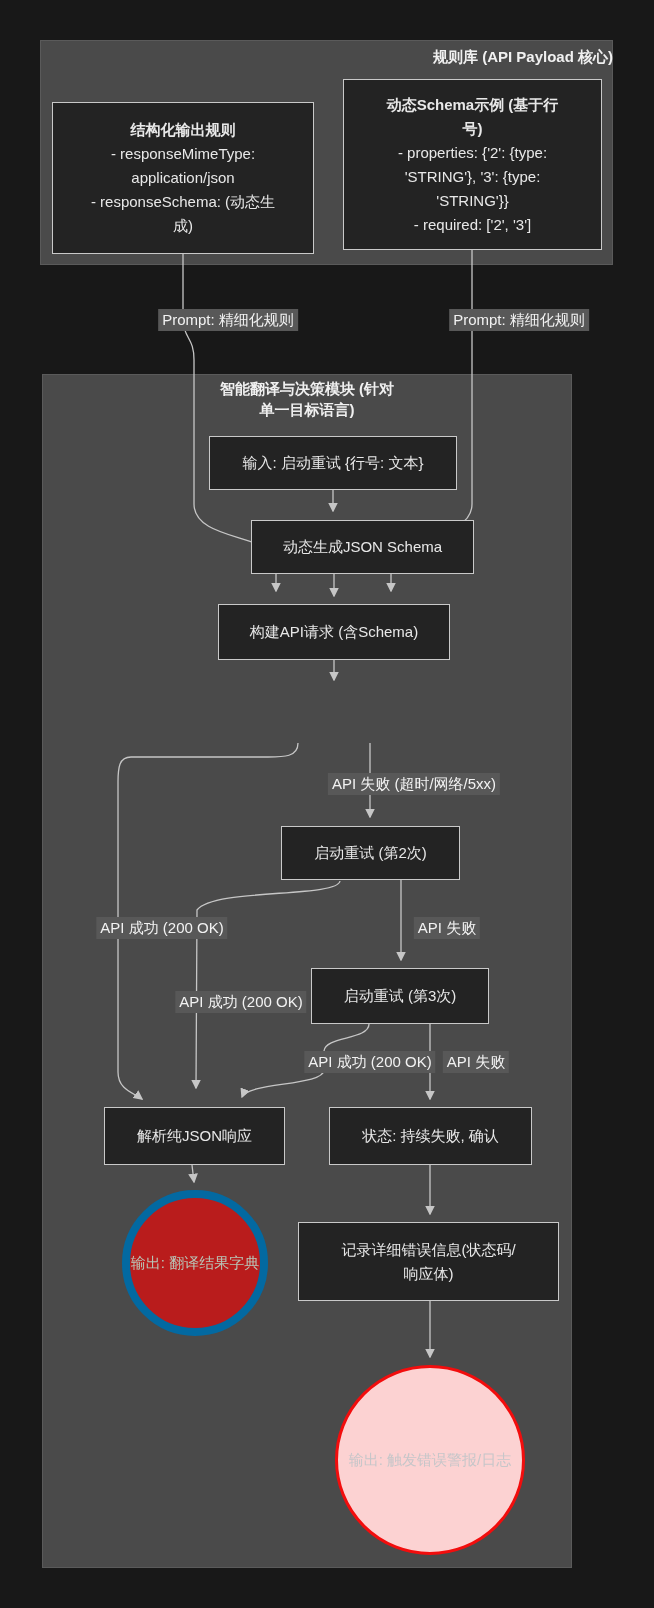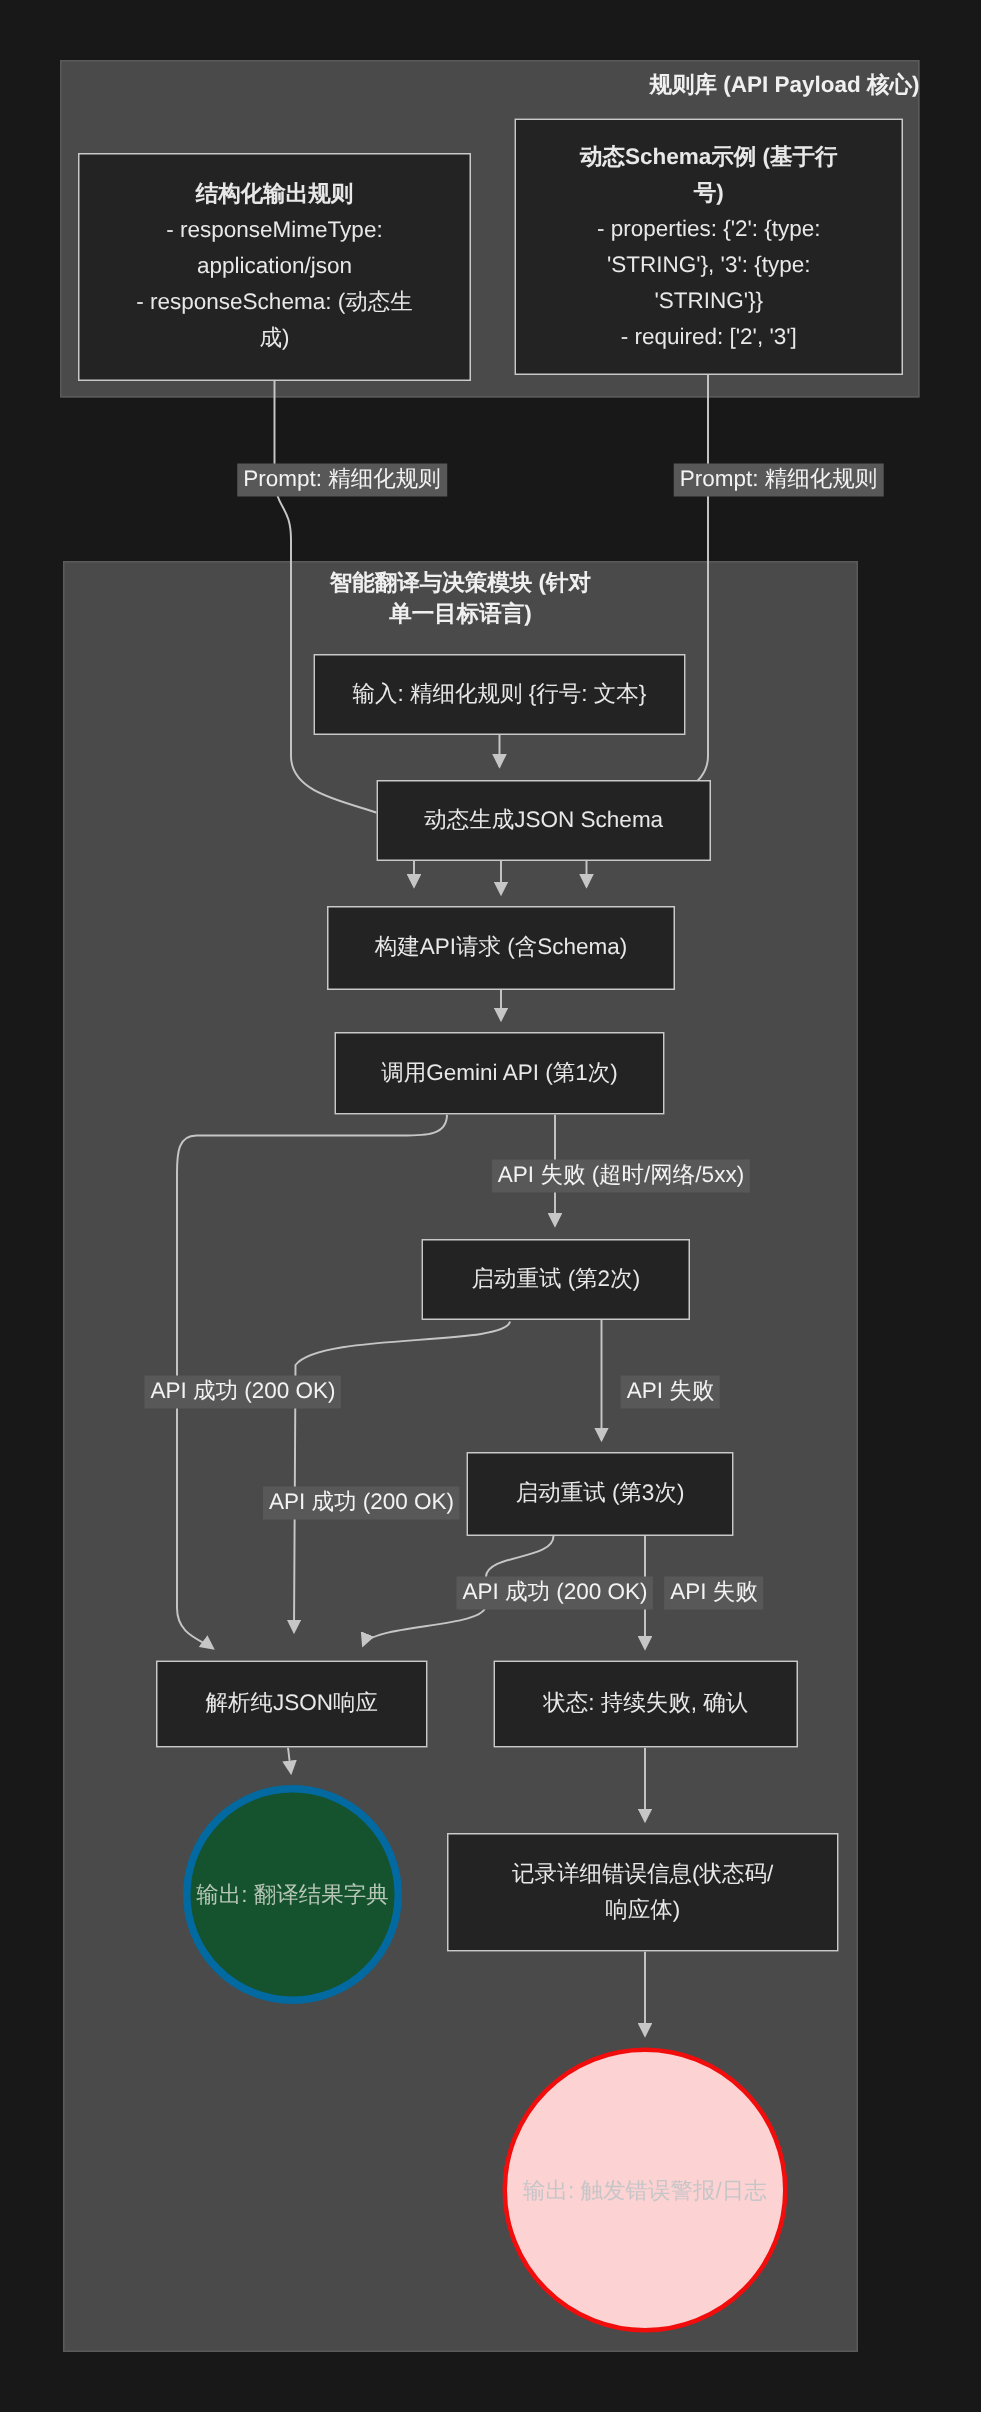--- a/index.html
+++ b/index.html
@@ -19,21 +19,21 @@
   .edges{position:absolute;left:0;top:0;pointer-events:none;}
   .edge-label{
     position:absolute;transform:translate(-50%,-50%);background:#585858;color:#f2f2f2;
     font-size:15px;line-height:18px;padding:2px 4px;white-space:nowrap;margin-left:46px;
   }
   .circle{
     position:absolute;border-radius:50%;box-sizing:border-box;
     display:flex;align-items:center;justify-content:center;text-align:center;
     font-size:15px;white-space:nowrap;
   }
-  .circle.success{background:#14532d;border:5px solid #0369a1;color:#b8c6b8;}
+  .circle.success{background:#b91c1c;border:8px solid #0369a1;color:#b8c6b8;}
   .circle.error{background:#fcd2d2;border:3px solid #f20d0d;color:#c6c6c9;}
 </style>
 </head>
 <body>
 
 <div class="canvas">
 
   <div class="cluster" style="left:40px;top:40px;width:573px;height:225px;"></div>
   <div class="cluster" style="left:42px;top:374px;width:530px;height:1194px;"></div>
 
@@ -77,24 +77,23 @@
 
   <div class="node" style="left:343px;top:79px;width:259px;height:171px;padding:0 16px;">
     <div class="bold">动态Schema示例 (基于行</div>
     <div class="bold">号)</div>
     <div>- properties: {'2': {type:</div>
     <div>'STRING'}, '3': {type:</div>
     <div>'STRING'}}</div>
     <div>- required: ['2', '3']</div>
   </div>
 
-  <div class="node" style="left:209px;top:436px;width:248px;height:54px;">输入: 精细化规则 {行号: 文本}</div>
+  <div class="node" style="left:209px;top:436px;width:248px;height:54px;">输入: 启动重试 {行号: 文本}</div>
   <div class="node" style="left:222px;top:520px;width:223px;height:54px;margin-left:29px;">动态生成JSON Schema</div>
   <div class="node" style="left:218px;top:604px;width:232px;height:56px;">构建API请求 (含Schema)</div>
-  <div class="node" style="left:223px;top:688px;width:220px;height:55px;">调用Gemini API (第1次)</div>
   <div class="node" style="left:281px;top:826px;width:179px;height:54px;">启动重试 (第2次)</div>
   <div class="node" style="left:311px;top:968px;width:178px;height:56px;">启动重试 (第3次)</div>
   <div class="node" style="left:104px;top:1107px;width:181px;height:58px;">解析纯JSON响应</div>
   <div class="node" style="left:329px;top:1107px;width:203px;height:58px;">状态: 持续失败, 确认</div>
   <div class="node" style="left:298px;top:1222px;width:261px;height:79px;">
     <div>记录详细错误信息(状态码/</div>
     <div>响应体)</div>
   </div>
 
   <div class="circle success" style="left:122px;top:1190px;width:146px;height:146px;">输出: 翻译结果字典</div>

